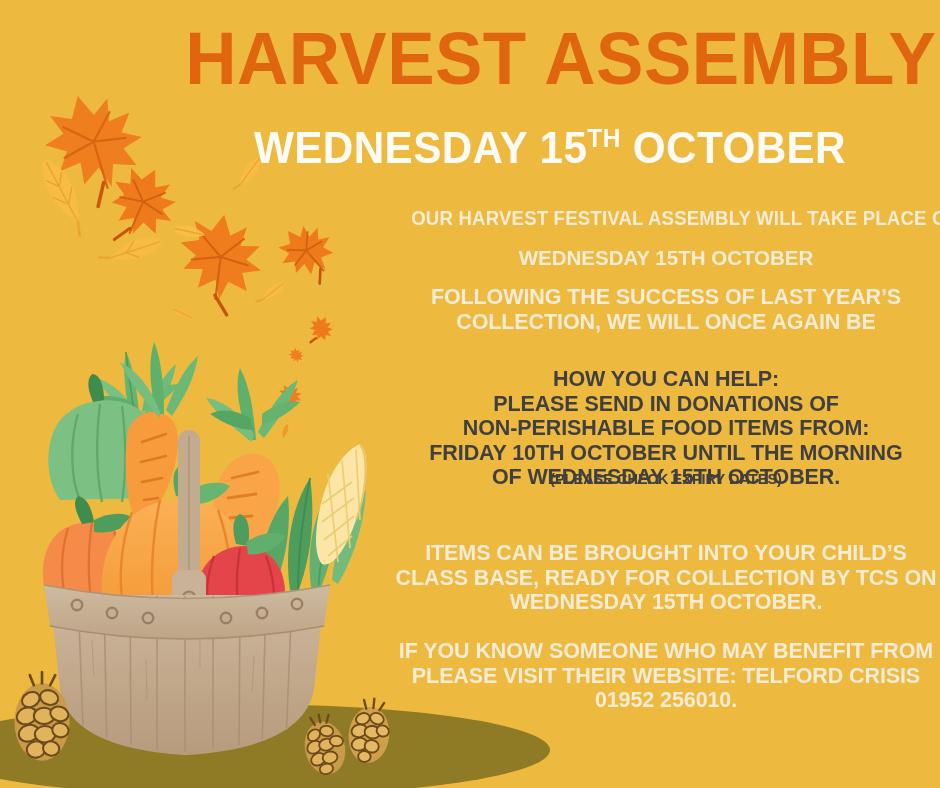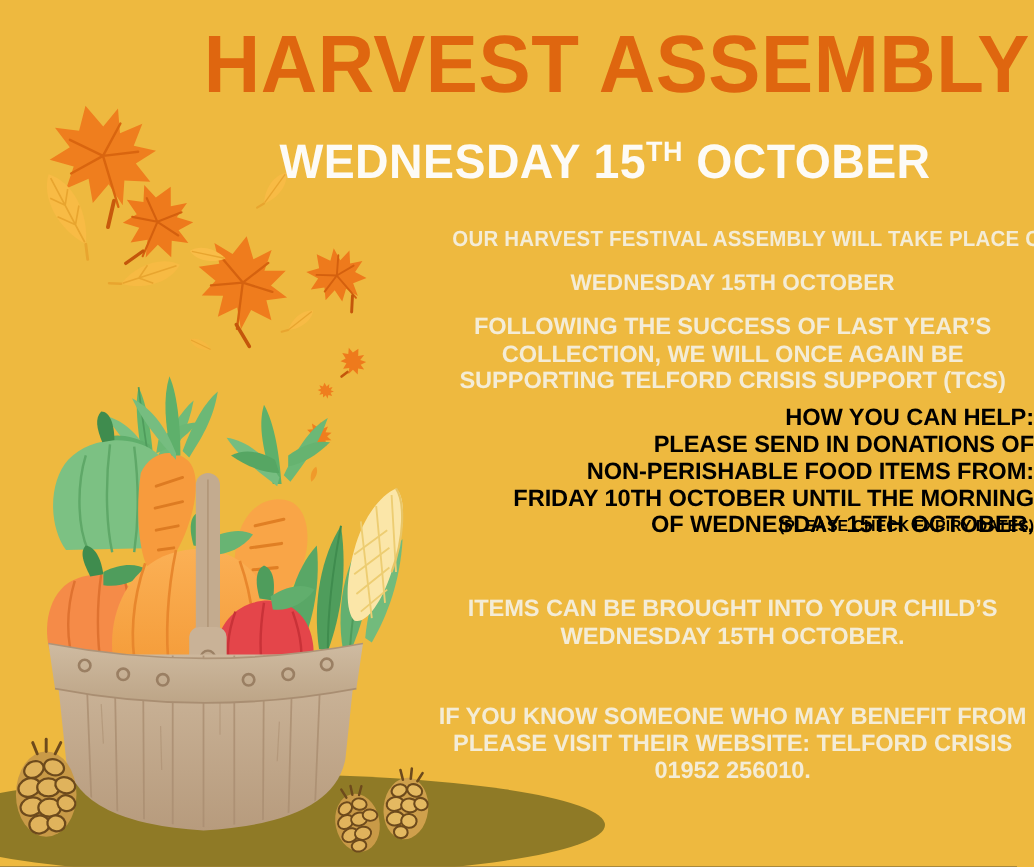--- a/index.html
+++ b/index.html
@@ -78,21 +78,21 @@
     width: 548px;
     text-align: center;
   }
 
   .ln {
     display: block;
     font-weight: bold;
   }
 
   .cream { color: #f4ecd6; }
-  .orange { color: #000000; text-align: right; }
+  .orange { color: #404040; }
 
   
   .narrow {
     font-family: "Liberation Sans Narrow", "Liberation Sans", sans-serif;
     font-size: 20px;
     letter-spacing: 0.2px;
     transform: scaleX(0.93);
     transform-origin: center center;
     white-space: nowrap;
   }
@@ -417,37 +417,37 @@
       <span class="ln narrow cream">OUR HARVEST FESTIVAL ASSEMBLY WILL TAKE PLACE ON:</span>
     </div>
 
     <div class="body-block b2">
       <span class="ln sz-md cream">WEDNESDAY 15TH OCTOBER</span>
     </div>
 
     <div class="body-block b3">
       <span class="ln sz-lg cream tight">FOLLOWING THE SUCCESS OF LAST YEAR’S</span>
       <span class="ln sz-lg cream tight">COLLECTION, WE WILL ONCE AGAIN BE</span>
-      <span class="ln sz-lg cream tight">SUPPORTING TELFORD CRISIS SUPPORT (TCS)</span>
     </div>
 
     <div class="body-block b4">
       <span class="ln sz-lg orange tight">HOW YOU CAN HELP:</span>
       <span class="ln sz-lg orange tight">PLEASE SEND IN DONATIONS OF</span>
       <span class="ln sz-lg orange tight">NON-PERISHABLE FOOD ITEMS FROM:</span>
       <span class="ln sz-lg orange tight">FRIDAY 10TH OCTOBER UNTIL THE MORNING</span>
       <span class="ln sz-lg orange tight">OF WEDNESDAY 15TH OCTOBER.</span>
     </div>
 
     <div class="body-block b5">
       <span class="ln sz-sm orange">(PLEASE CHECK EXPIRY DATES)</span>
     </div>
 
     <div class="body-block b6">
       <span class="ln sz-lg cream tight">ITEMS CAN BE BROUGHT INTO YOUR CHILD’S</span>
+      <span class="ln sz-lg cream tight">CLASS BASE, READY FOR COLLECTION BY TCS ON</span>
       <span class="ln sz-lg cream tight">WEDNESDAY 15TH OCTOBER.</span>
     </div>
 
     <div class="body-block b7">
       <span class="ln sz-lg cream tight">IF YOU KNOW SOMEONE WHO MAY BENEFIT FROM</span>
       <span class="ln sz-lg cream tight">PLEASE VISIT THEIR WEBSITE: TELFORD CRISIS</span>
       <span class="ln sz-lg cream tight">01952 256010.</span>
     </div>
 
   </div>

